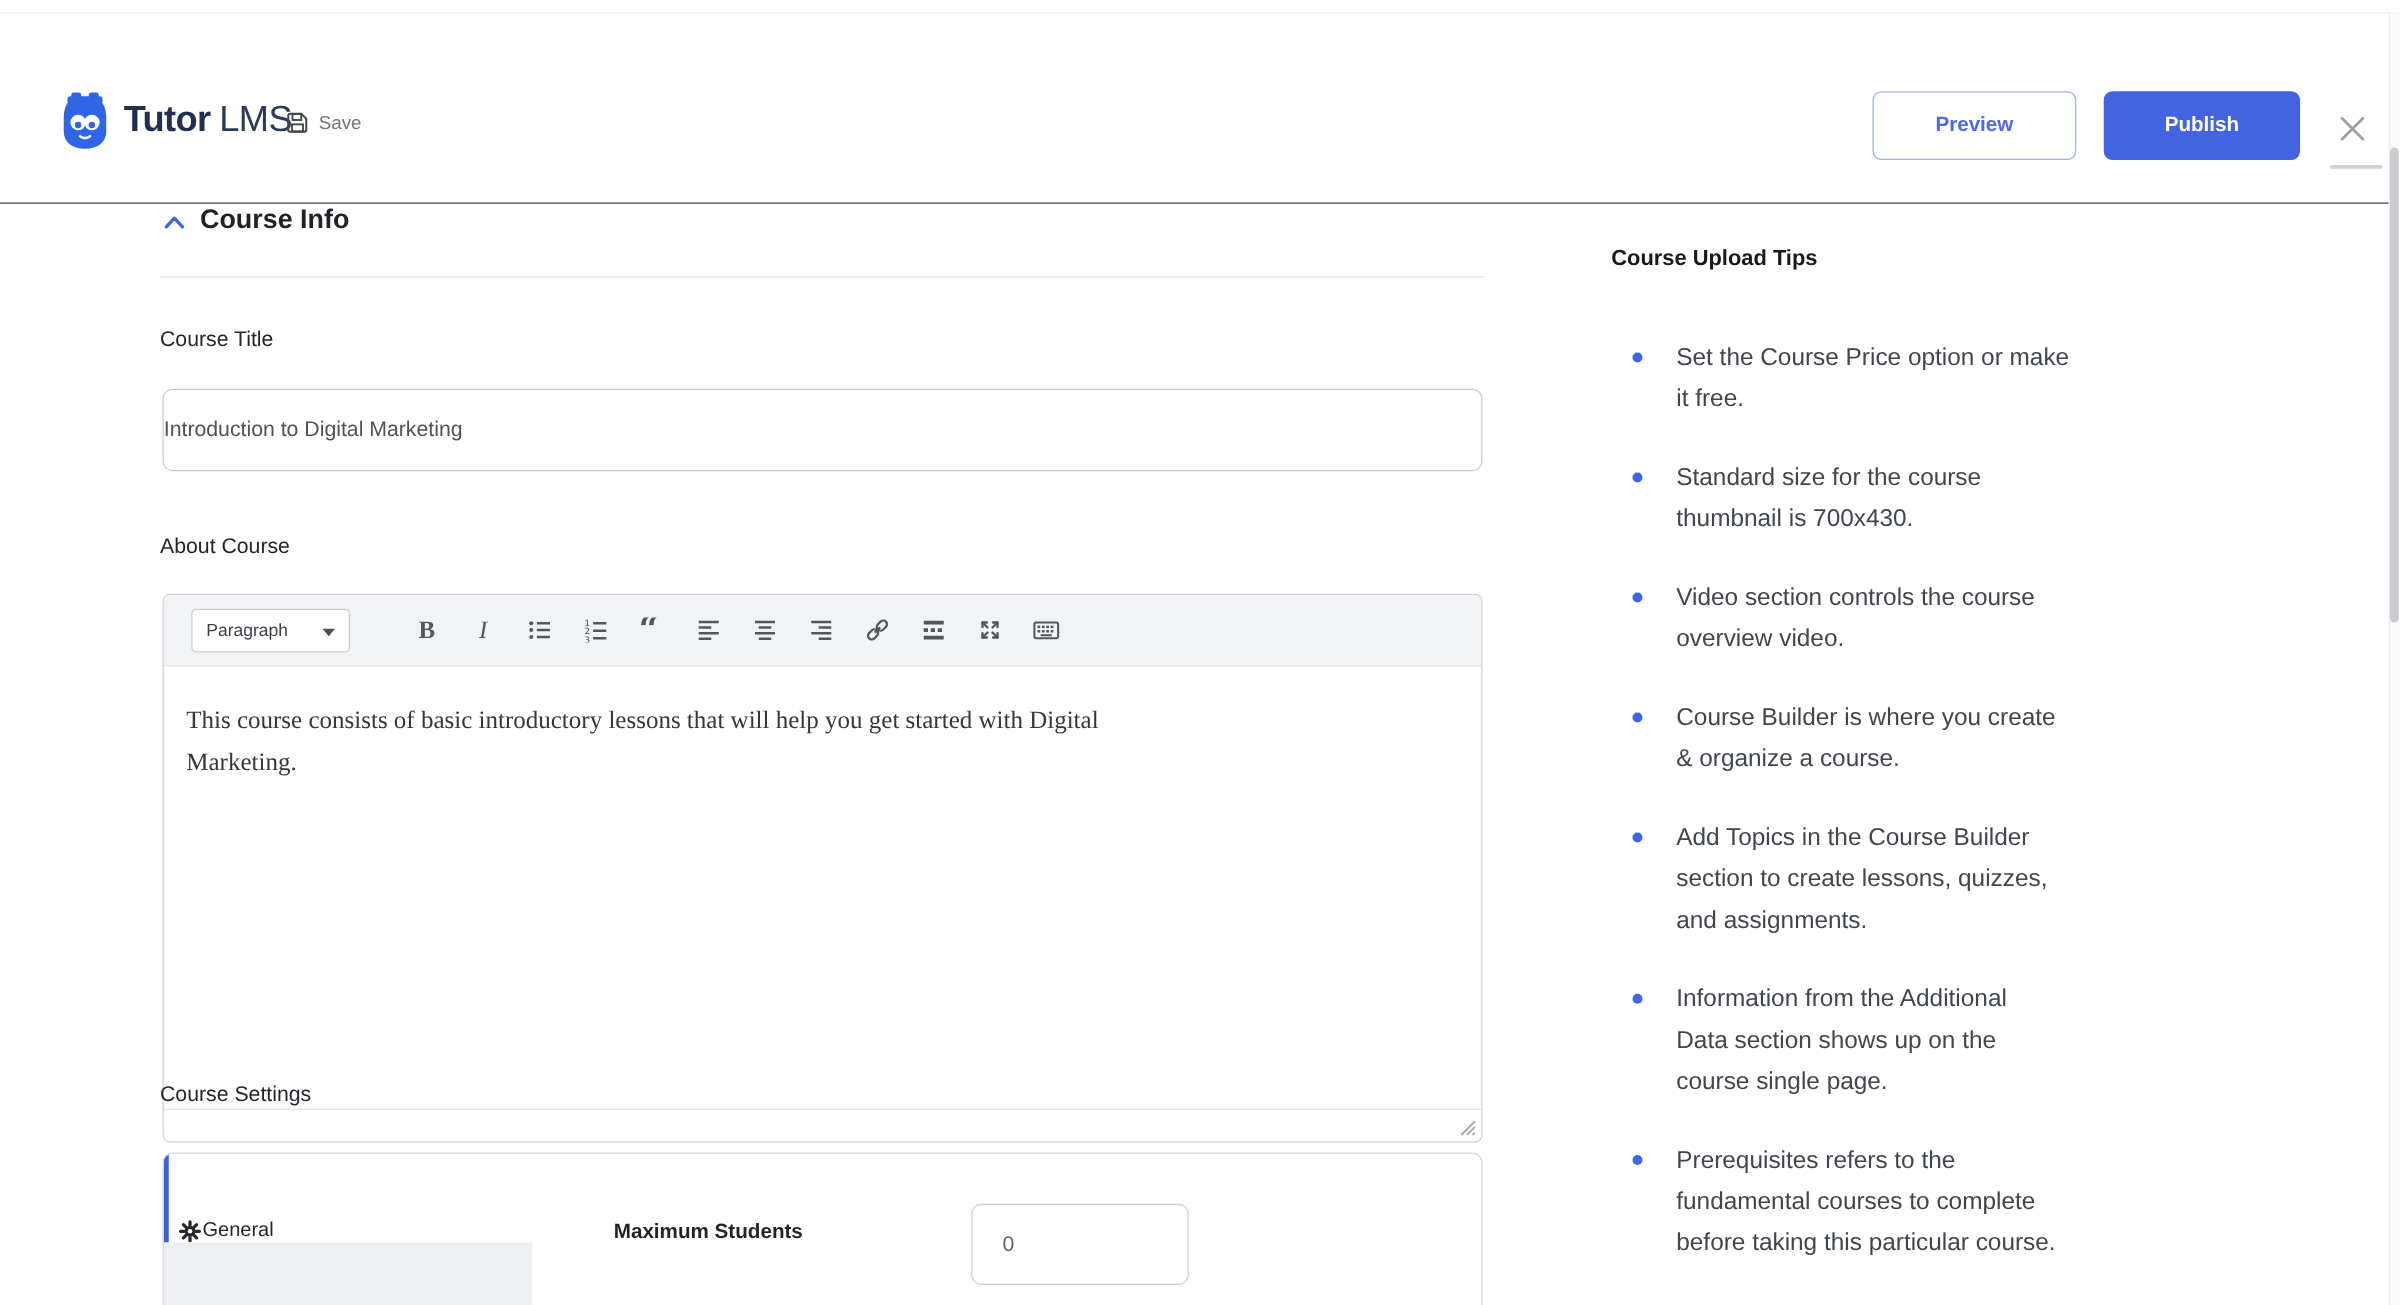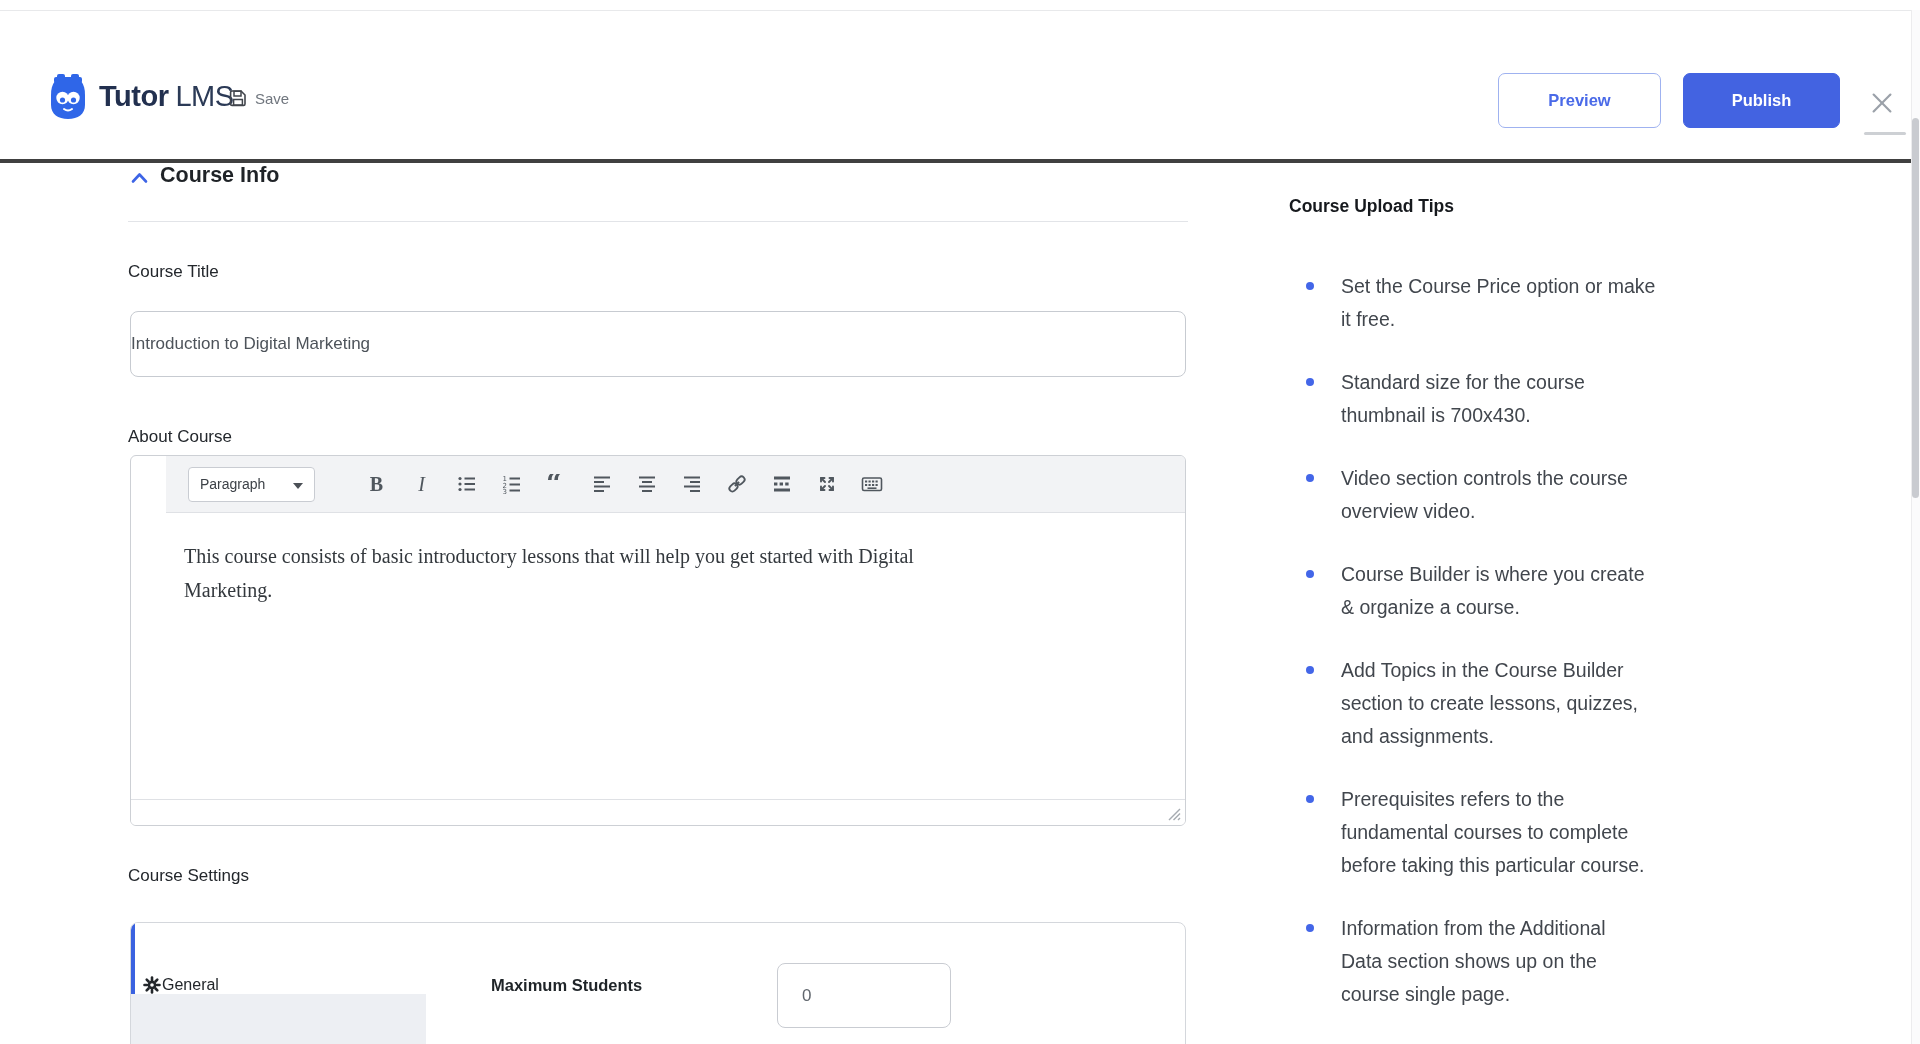--- a/index.html
+++ b/index.html
@@ -2,21 +2,21 @@
 <html><head>
 <meta charset="utf-8">
 <style>
   * { box-sizing: border-box; margin: 0; padding: 0; }
   html,body { width:1920px; height:1044px; background:#fff; overflow:hidden;
     font-family:"Liberation Sans","DejaVu Sans",sans-serif; color:#23272c; }
   .page { position:relative; width:1920px; height:1044px; background:#fff; }
 
   
   .top-hairline { position:absolute; left:0; top:10px; width:1920px; height:1px; background:#e8e9eb; }
-  .header { position:absolute; left:0; top:11px; width:1920px; height:152px; background:#fff; border-bottom:4px solid #404040; }
+  .header { position:absolute; left:0; top:11px; width:1920px; height:152px; background:#fff; border-bottom:1px solid #404040; }
   .logo { position:absolute; left:48px; top:61px; display:flex; align-items:center; }
   .logo svg { display:block; }
   .brand-text { margin-left:11px; font-size:29px; letter-spacing:-0.5px; color:#22304f; }
   .brand-bold { font-weight:700; }
   .brand-light { font-weight:400; margin-left:7px; color:#2b3a56; }
   .save-btn { position:absolute; left:228px; top:77px; display:flex; align-items:center; gap:7px;
     background:none; border:none; cursor:pointer; }
   .save-btn span { font-size:15px; color:#70767e; }
   .btn { position:absolute; top:62px; height:55px; border-radius:7px; font-size:16.5px; cursor:pointer;
     font-family:"Liberation Sans",sans-serif; }
@@ -35,22 +35,22 @@
   .section-divider { position:absolute; left:128px; top:221px; width:1060px; height:1px; background:#e2e4e8; }
 
   .field-label { position:absolute; left:128px; font-size:17px; color:#23272c; }
   .lbl-title { top:262px; } .lbl-about { top:427px; } .lbl-settings { top:866px; }
 
   .title-input { position:absolute; left:130px; top:311px; width:1056px; height:66px;
     border:1px solid #c7cbd1; border-radius:8px; padding:0 0; font-size:17px; color:#4d535a;
     font-family:"Liberation Sans",sans-serif; background:#fff; }
 
   
-  .editor { position:absolute; left:130px; top:455px; width:1056px; height:371px;
-    border:1px solid #cdd0d5; border-radius:6px; background:#fff; overflow:hidden;padding-left:35px; }
+  .editor { position:absolute; left:130px; top:475px; width:1056px; height:439px;
+    border:1px solid #cdd0d5; border-radius:6px; background:#fff; overflow:hidden; }
   .toolbar { height:57px; background:#f2f3f5; border-bottom:1px solid #dfe1e5; display:flex; align-items:center; padding-left:22px; }
   .para-select { width:127px; height:35px; background:#fff; border:1px solid #c9ccd2; border-radius:4px;
     display:flex; align-items:center; padding:0 11px; cursor:pointer; position:relative; }
   .para-select span { font-size:14px; color:#3c4147; }
   .caret-down { position:absolute; right:11px; top:15px; width:0; height:0;
     border-left:5px solid transparent; border-right:5px solid transparent; border-top:6px solid #4b5056; }
   .tool-row { display:flex; margin-left:39px; }
   .tool-btn { width:45px; height:34px; display:flex; align-items:center; justify-content:center;
     background:none; border:none; cursor:pointer; color:#50575e; }
   .glyph-b { font-family:"Liberation Serif",serif; font-weight:700; font-size:20px; color:#50575e; }
@@ -309,22 +309,22 @@
 it free.</span></li>
       <li class="tip"><span class="tip-dot"></span><span class="tip-text">Standard size for the course
 thumbnail is 700x430.</span></li>
       <li class="tip"><span class="tip-dot"></span><span class="tip-text">Video section controls the course
 overview video.</span></li>
       <li class="tip"><span class="tip-dot"></span><span class="tip-text">Course Builder is where you create
 &amp; organize a course.</span></li>
       <li class="tip"><span class="tip-dot"></span><span class="tip-text">Add Topics in the Course Builder
 section to create lessons, quizzes,
 and assignments.</span></li>
+      <li class="tip"><span class="tip-dot"></span><span class="tip-text">Information from the Additional
+Data section shows up on the
+course single page.</span></li>
       <li class="tip"><span class="tip-dot"></span><span class="tip-text">Prerequisites refers to the
 fundamental courses to complete
 before taking this particular course.</span></li>
-      <li class="tip"><span class="tip-dot"></span><span class="tip-text">Information from the Additional
-Data section shows up on the
-course single page.</span></li>
     </ul>
   </div>
 
 </div>
 
 </body></html>

